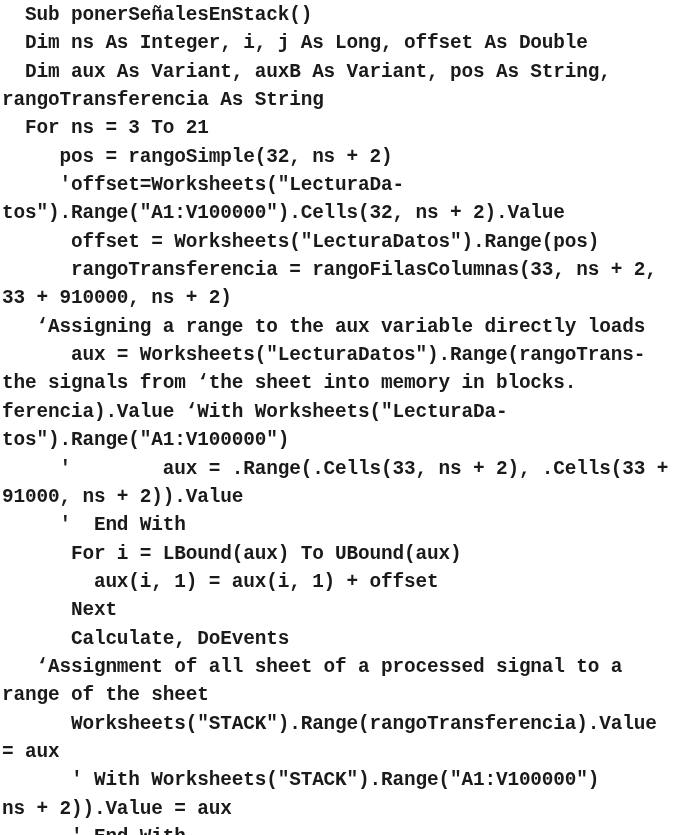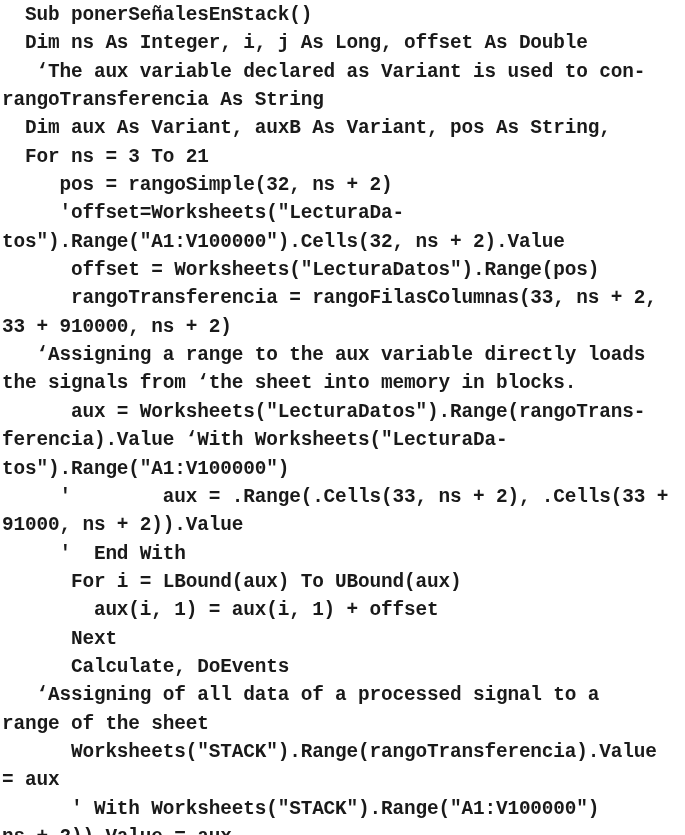--- a/index.html
+++ b/index.html
@@ -35,43 +35,42 @@
   #code-listing {
     padding-top: 1px;
   }
 </style>
 </head>
 <body style="background: rgb(255, 255, 255);">
 
 <div id="code-listing" style="color: rgb(26, 26, 26);">
     <div class="code-line">  Sub ponerSeñalesEnStack()</div>
     <div class="code-line">  Dim ns As Integer, i, j As Long, offset As Double</div>
-    <div class="code-line">   ‘The aux variable declared as Variant is used to con-</div>
+    <div class="code-line">  Dim aux As Variant, auxB As Variant, pos As String,</div>
     <div class="code-line">rangoTransferencia As String</div>
-    <div class="code-line">  Dim aux As Variant, auxB As Variant, pos As String,</div>
     <div class="code-line">  For ns = 3 To 21</div>
     <div class="code-line">     pos = rangoSimple(32, ns + 2)</div>
     <div class="code-line">     'offset=Worksheets("LecturaDa-</div>
     <div class="code-line">tos").Range("A1:V100000").Cells(32, ns + 2).Value</div>
     <div class="code-line">      offset = Worksheets("LecturaDatos").Range(pos)</div>
     <div class="code-line">      rangoTransferencia = rangoFilasColumnas(33, ns + 2,</div>
     <div class="code-line">33 + 910000, ns + 2)</div>
     <div class="code-line">   ‘Assigning a range to the aux variable directly loads</div>
+    <div class="code-line">      aux = Worksheets("LecturaDatos").Range(rangoTrans-</div>
     <div class="code-line">the signals from ‘the sheet into memory in blocks.</div>
-    <div class="code-line">      aux = Worksheets("LecturaDatos").Range(rangoTrans-</div>
     <div class="code-line">ferencia).Value ‘With Worksheets("LecturaDa-</div>
     <div class="code-line">tos").Range("A1:V100000")</div>
     <div class="code-line">     '        aux = .Range(.Cells(33, ns + 2), .Cells(33 +</div>
     <div class="code-line">91000, ns + 2)).Value</div>
     <div class="code-line">     '  End With</div>
     <div class="code-line">      For i = LBound(aux) To UBound(aux)</div>
     <div class="code-line">        aux(i, 1) = aux(i, 1) + offset</div>
     <div class="code-line">      Next</div>
     <div class="code-line">      Calculate, DoEvents</div>
-    <div class="code-line">   ‘Assigning of all data of a processed signal to a</div>
+    <div class="code-line">   ‘Assignment of all sheet of a processed signal to a</div>
     <div class="code-line">range of the sheet</div>
     <div class="code-line">      Worksheets("STACK").Range(rangoTransferencia).Value</div>
     <div class="code-line">= aux</div>
     <div class="code-line">      ' With Worksheets("STACK").Range("A1:V100000")</div>
     <div class="code-line">ns + 2)).Value = aux</div>
     <div class="code-line">      ' End With</div>
     <div class="code-line">  Next</div>
     <div class="code-line">  End Sub</div>
   </div>
 

